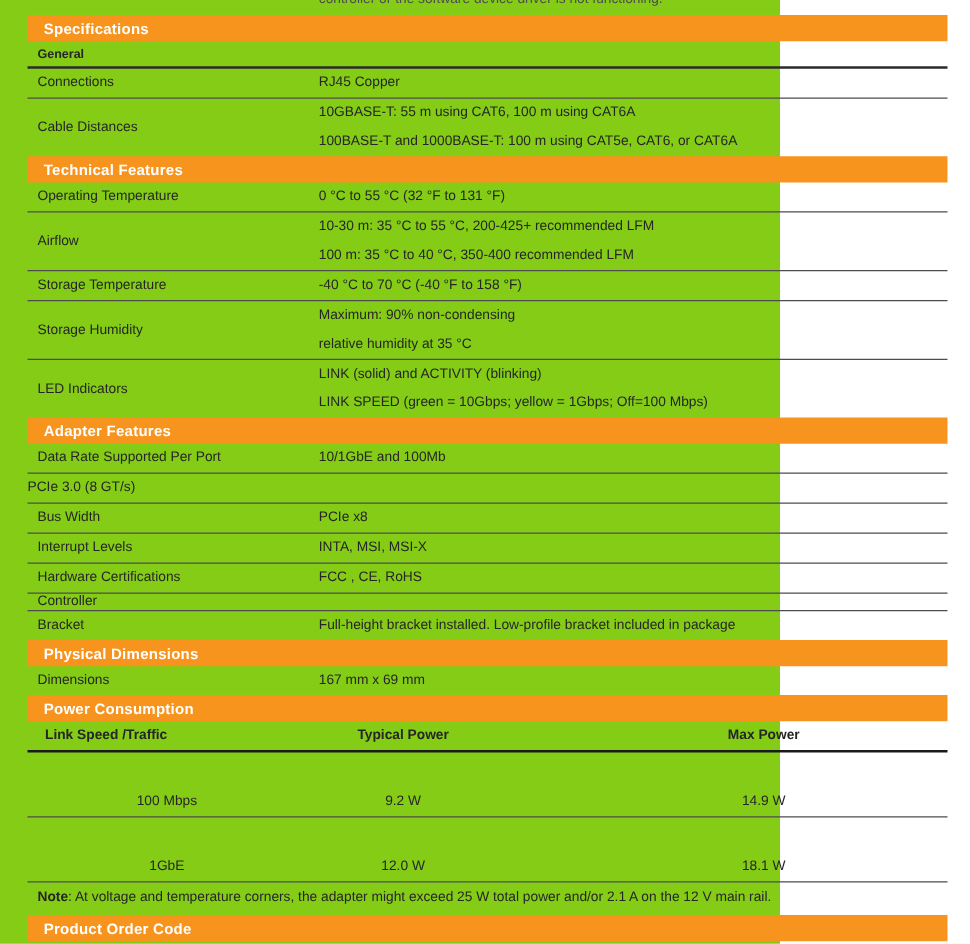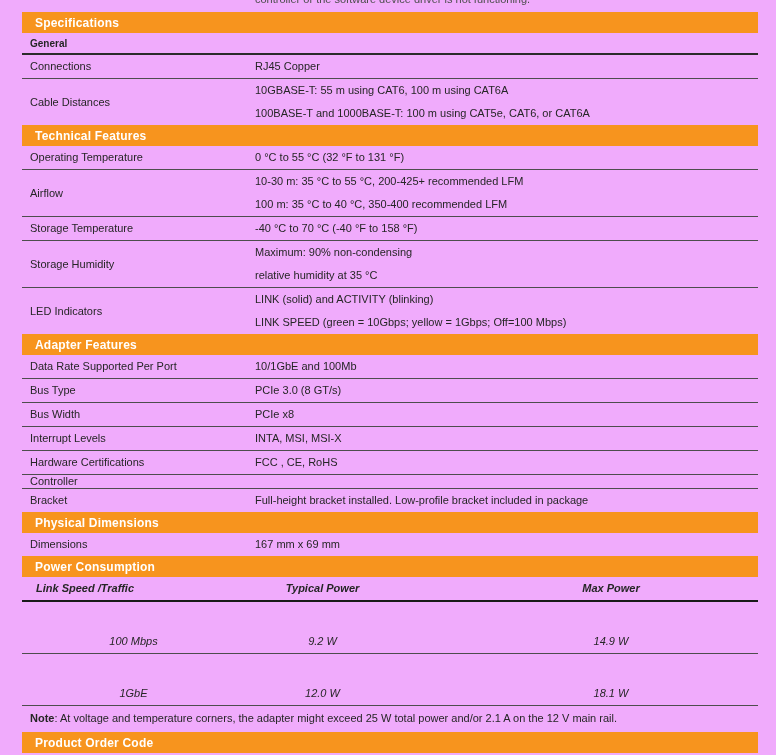--- a/index.html
+++ b/index.html
@@ -2,21 +2,21 @@
 <html><head>
 <meta charset="utf-8">
 <style>
   * { margin:0; padding:0; box-sizing:border-box; }
   html,body { background:#ffffff; }
   body {
     width:776px; height:755px; overflow:hidden;
     font-family:"Liberation Sans", sans-serif;
     color:#262626; font-size:11px;
   }
-  .page { position:relative; width:776px; height:755px; background:#f0abfc; }
+  .page { position:relative; width:624px; height:755px; background:#84cc16; }
   .doc { position:relative; margin-left:22px; width:736px; }
 
   
   .top-clip { height:9px; overflow:hidden; margin-bottom:3px; }
   .top-clip .line {
     margin-top:-7px; padding-left:233px;
     color:#4d4d4d; font-size:11px; line-height:13px; white-space:nowrap;
   }
 
   
@@ -37,21 +37,21 @@
   .row { display:flex; }
   .row.bordered { border-bottom:1.5px solid #4d4d4d; }
   .cell.label {
     width:233px; padding-left:8px;
     display:flex; align-items:center; line-height:13px;
   }
   .cell.value { flex:1; }
   .vline { height:23px; line-height:23px; white-space:nowrap; }
 
   
-  .ptable .prow { display:flex;font-style:italic; }
+  .ptable .prow { display:flex; }
   .ptable .phead { font-weight:bold; border-bottom:2px solid #1a1a1a; }
   .ptable .prow.bordered { border-bottom:1.5px solid #4d4d4d;margin-top:28px; }
   .pc { height:23px; line-height:23px; }
   .pc1 { width:223px; text-align:center; }
   .phead .pc1 { text-align:left; padding-left:14px; }
   .pc2 { width:155px; text-align:center; }
   .pc3 { flex:1; text-align:center; padding-left:64px; }
 
   .note { padding:6px 0 5px 8px; line-height:12px; margin-bottom:3px; }
   .note b { font-weight:bold; }
@@ -127,21 +127,20 @@
       <span>Adapter Features</span>
     </div>
 
     <div class="row bordered">
       <div class="cell label">Data Rate Supported Per Port</div>
       <div class="cell value">
         <div class="vline">10/1GbE and 100Mb</div>
       </div>
     </div>
     <div class="row bordered">
-      <div class="cell label">Bus Type</div>
       <div class="cell value">
         <div class="vline">PCIe 3.0 (8 GT/s)</div>
       </div>
     </div>
     <div class="row bordered">
       <div class="cell label">Bus Width</div>
       <div class="cell value">
         <div class="vline">PCIe x8</div>
       </div>
     </div>

